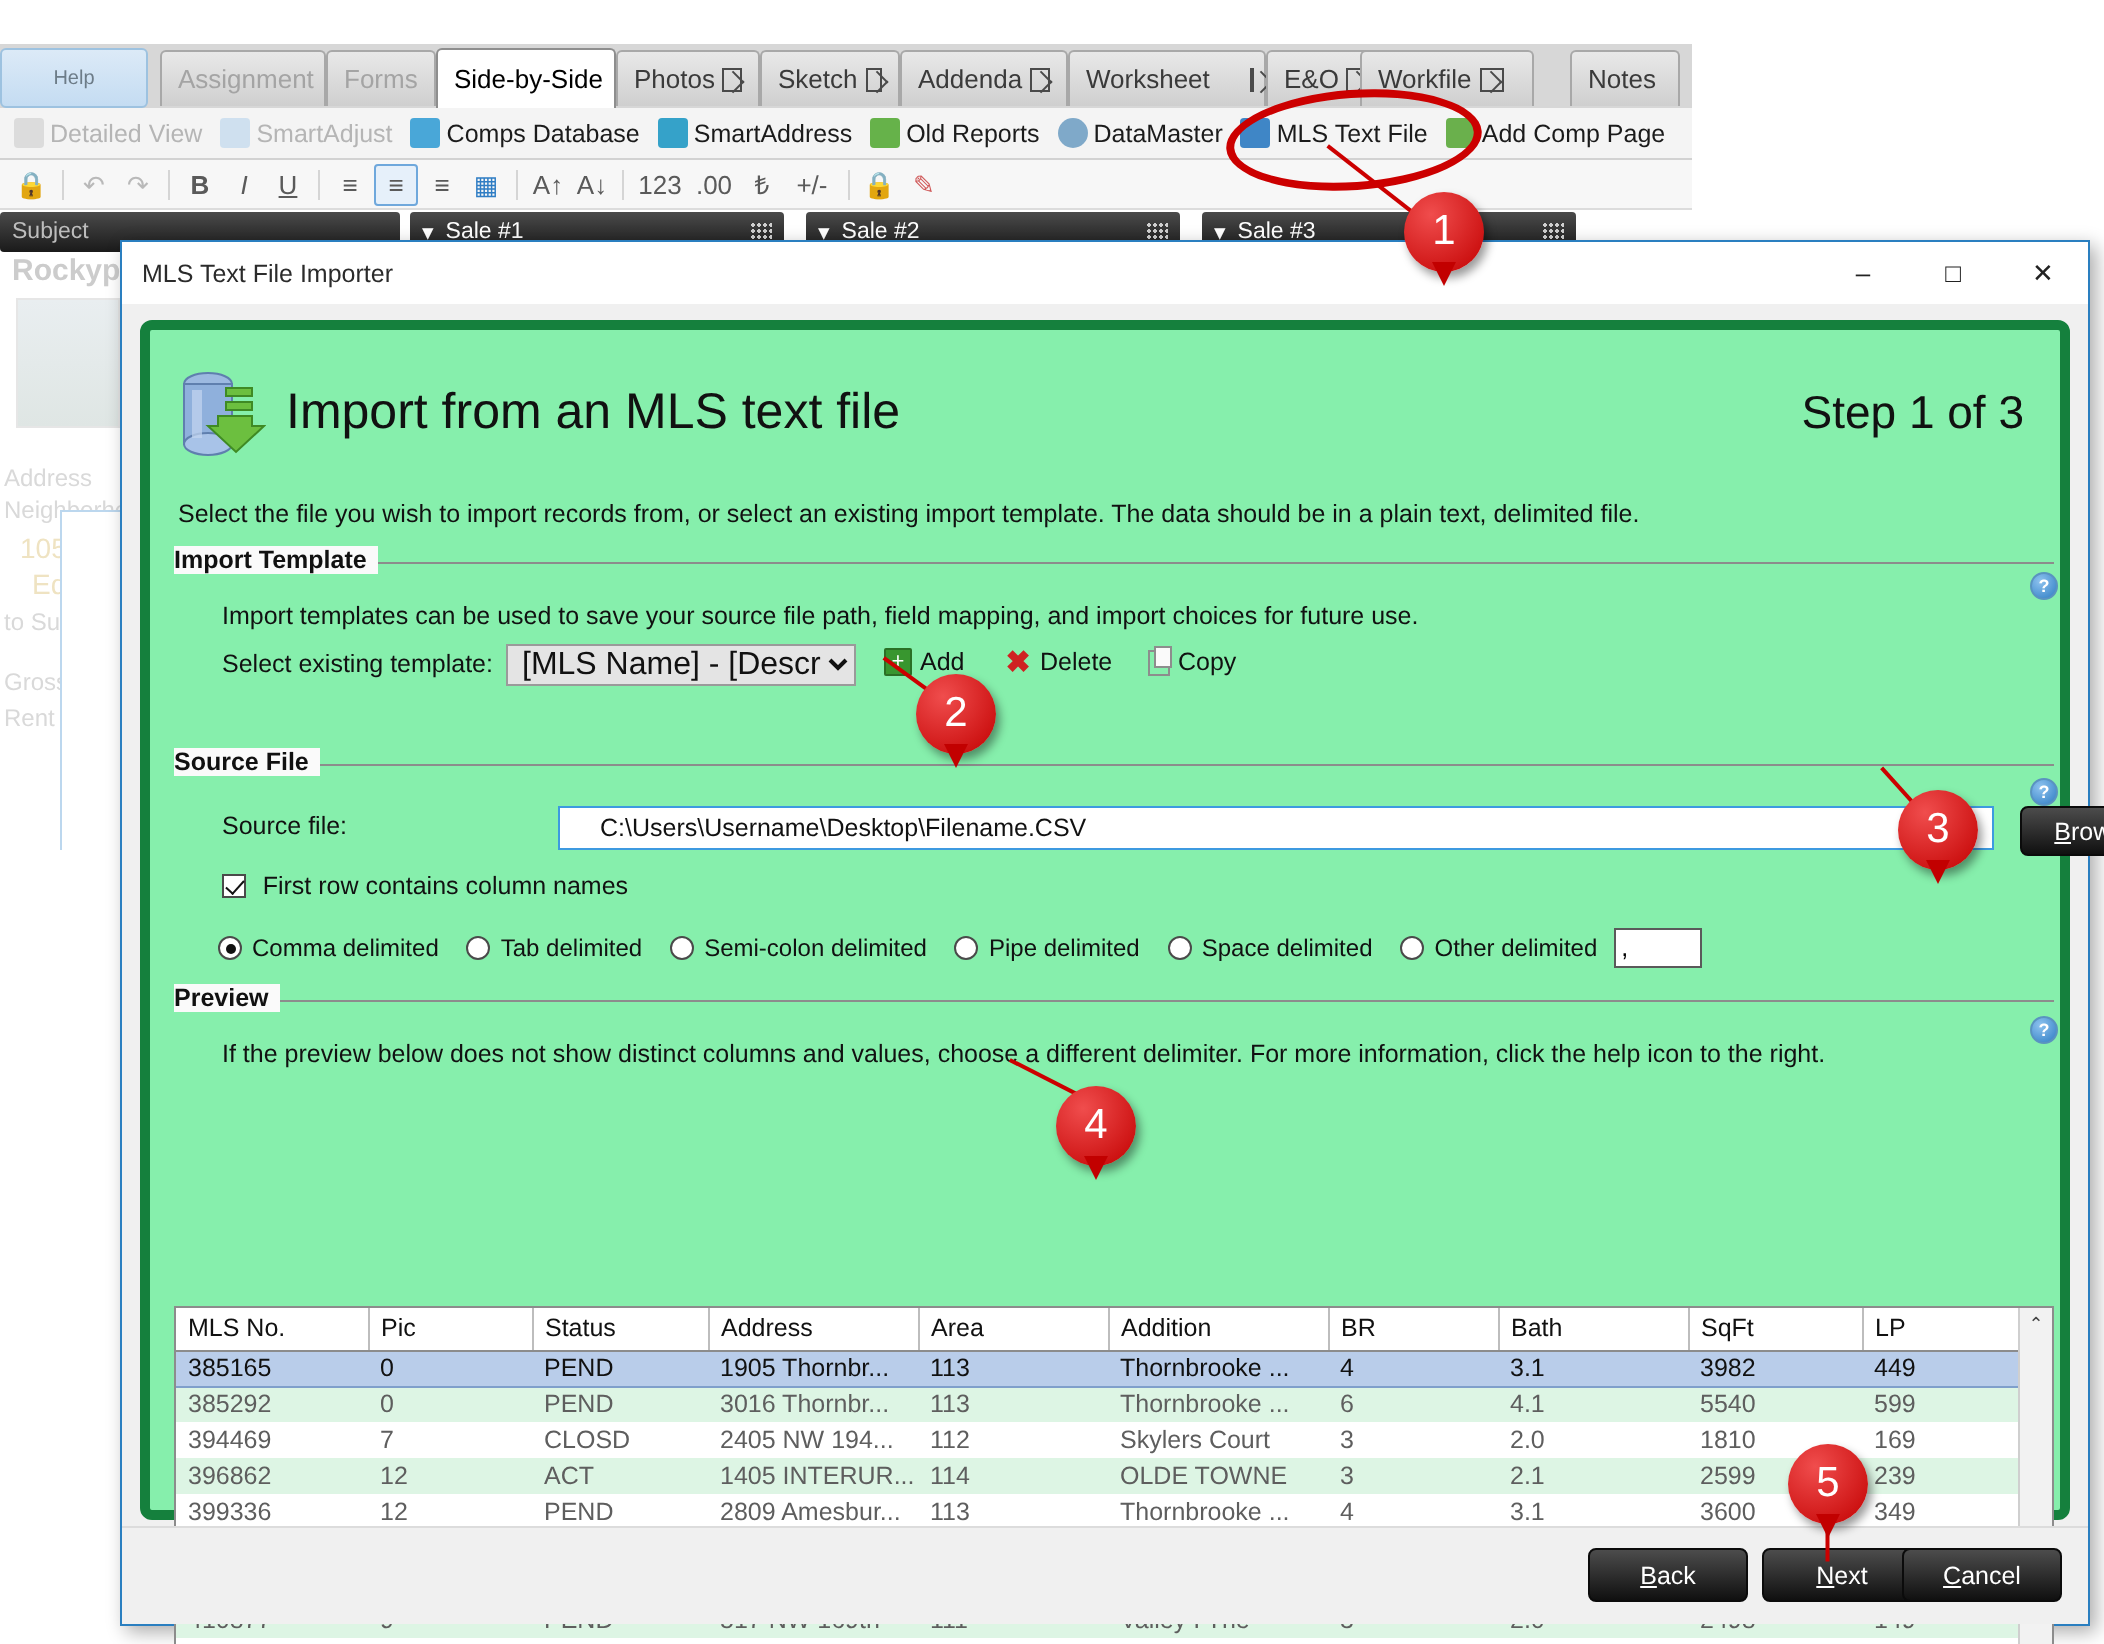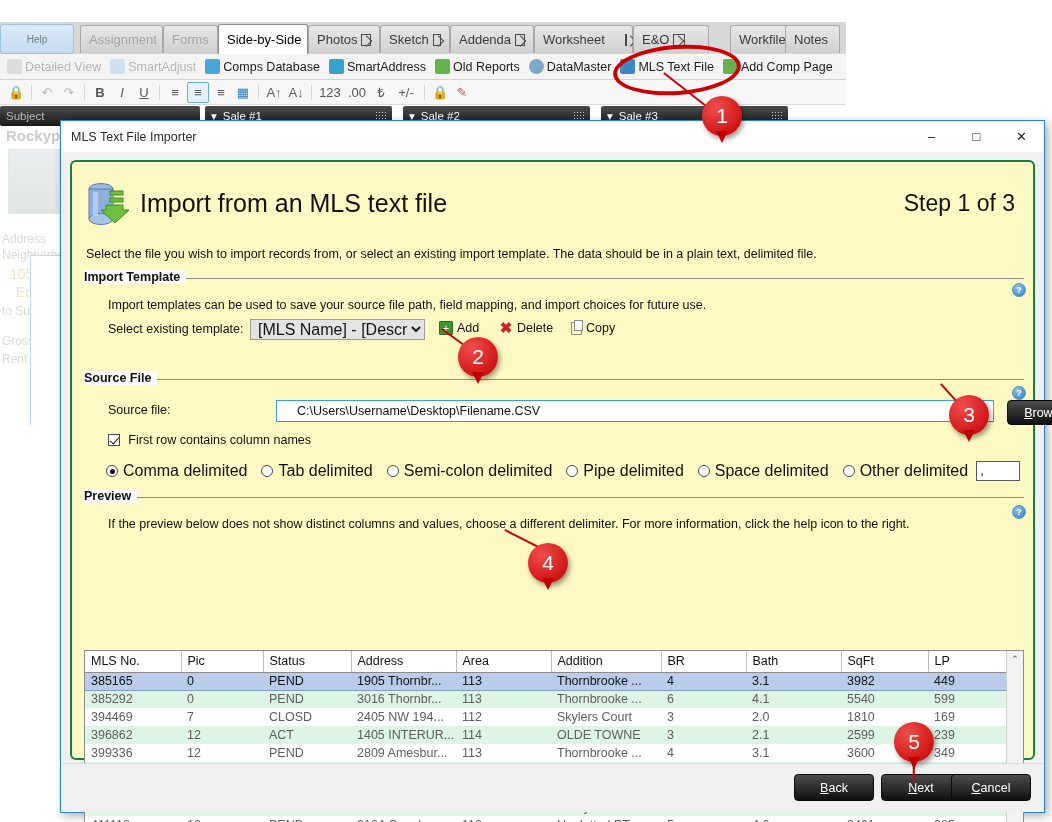--- a/index.html
+++ b/index.html
@@ -79,21 +79,21 @@
     background:#f0f0f0;border:1px solid #2a7fc0;box-sizing:border-box;
     box-shadow:3px 3px 9px rgba(0,0,0,.33);z-index:50;}
   #modal-title{height:31px;background:#ffffff;display:flex;align-items:center;
     padding-left:10px;box-sizing:border-box;font-size:12.5px;color:#2b2b2b;}
   .wbtns{margin-left:auto;display:flex;height:31px;}
   .wbtn{width:45px;height:31px;display:flex;align-items:center;justify-content:center;color:#222;font-size:13px;}
 
   #modal-body{position:absolute;left:0;top:31px;width:983px;height:660px;background:#f0f0f0;}
 
   #panel{position:absolute;left:9px;top:8px;width:965px;height:600px;
-    background:#fef9c3;border:2px solid #15803d;border-radius:6px;box-sizing:border-box;}
+    background:#86efac;border:5px solid #15803d;border-radius:6px;box-sizing:border-box;}
 
   
   #imp-icon{position:absolute;left:14px;top:18px;width:44px;height:50px;}
   #hdr-title{position:absolute;left:68px;top:27px;font-size:25px;color:#111;}
   #hdr-step{position:absolute;right:18px;top:28px;font-size:23px;color:#111;}
   #hdr-desc{position:absolute;left:14px;top:85px;font-size:12.5px;color:#111;}
 
   
   .grp{position:absolute;left:12px;width:940px;box-sizing:border-box;}
   .grp-cap{position:absolute;left:0;top:-8px;background:#fafafa;padding-right:6px;
@@ -126,21 +126,21 @@
   .blk-btn{background:linear-gradient(180deg,#4c4c4c,#101010);border:1px solid #0b0b0b;
     border-radius:4px;color:#fff;font-size:12.5px;font-family:"Liberation Sans",sans-serif;
     display:flex;align-items:center;justify-content:center;cursor:pointer;}
   .blk-btn u{text-decoration:underline;}
 
   .ckbox{width:12px;height:12px;border:1px solid #4a4a4a;background:#fff;display:inline-block;
     position:relative;box-sizing:border-box;vertical-align:-2px;}
   .ckbox:after{content:"";position:absolute;left:3px;top:0px;width:4px;height:8px;
     border-right:1.6px solid #111;border-bottom:1.6px solid #111;transform:rotate(42deg);}
 
-  .radio-wrap{display:inline-flex;align-items:center;gap:5px;font-size:16px;color:#111;margin-right:14px;}
+  .radio-wrap{display:inline-flex;align-items:center;gap:5px;font-size:12px;color:#111;margin-right:14px;}
   .rad{width:12px;height:12px;border:1px solid #4a4a4a;border-radius:50%;background:#fff;
     display:inline-block;position:relative;box-sizing:border-box;flex:none;}
   .rad.on:after{content:"";position:absolute;left:2.5px;top:2.5px;width:5px;height:5px;
     border-radius:50%;background:#111;}
 
   #other-input{width:44px;height:20px;border:1px solid #5a5a5a;background:#fff;
     font-family:"Liberation Sans",sans-serif;font-size:12.5px;padding-left:3px;box-sizing:border-box;}
 
   
   #tablebox{position:absolute;left:12px;top:488px;width:940px;height:244px;
@@ -197,25 +197,25 @@
         <i class="ext-ico"></i>
       </div>
     <div class="tab" style="left:450px;width:84px;">
         <span>Addenda</span>
         <i class="ext-ico"></i>
       </div>
     <div class="tab" style="left:534px;width:99px;gap:20px;">
         <span>Worksheet</span>
         <i class="ext-ico"></i>
       </div>
-    <div class="tab" style="left:633px;width:76px;">
+    <div class="tab" style="left:633px;width:87px;">
         <span>E&amp;O</span>
         <i class="ext-ico"></i>
       </div>
-    <div class="tab" style="left:730px;width:87px;text-align:center;">
+    <div class="tab" style="left:680px;width:87px;text-align:center;">
         <span>Workfile</span>
         <i class="ext-ico"></i>
       </div>
     <div class="tab" style="left:785px;width:55px;">
         <span>Notes</span>
       </div>
   </div>
 
   <div id="subbar">
     <div class="sb-item dim">

